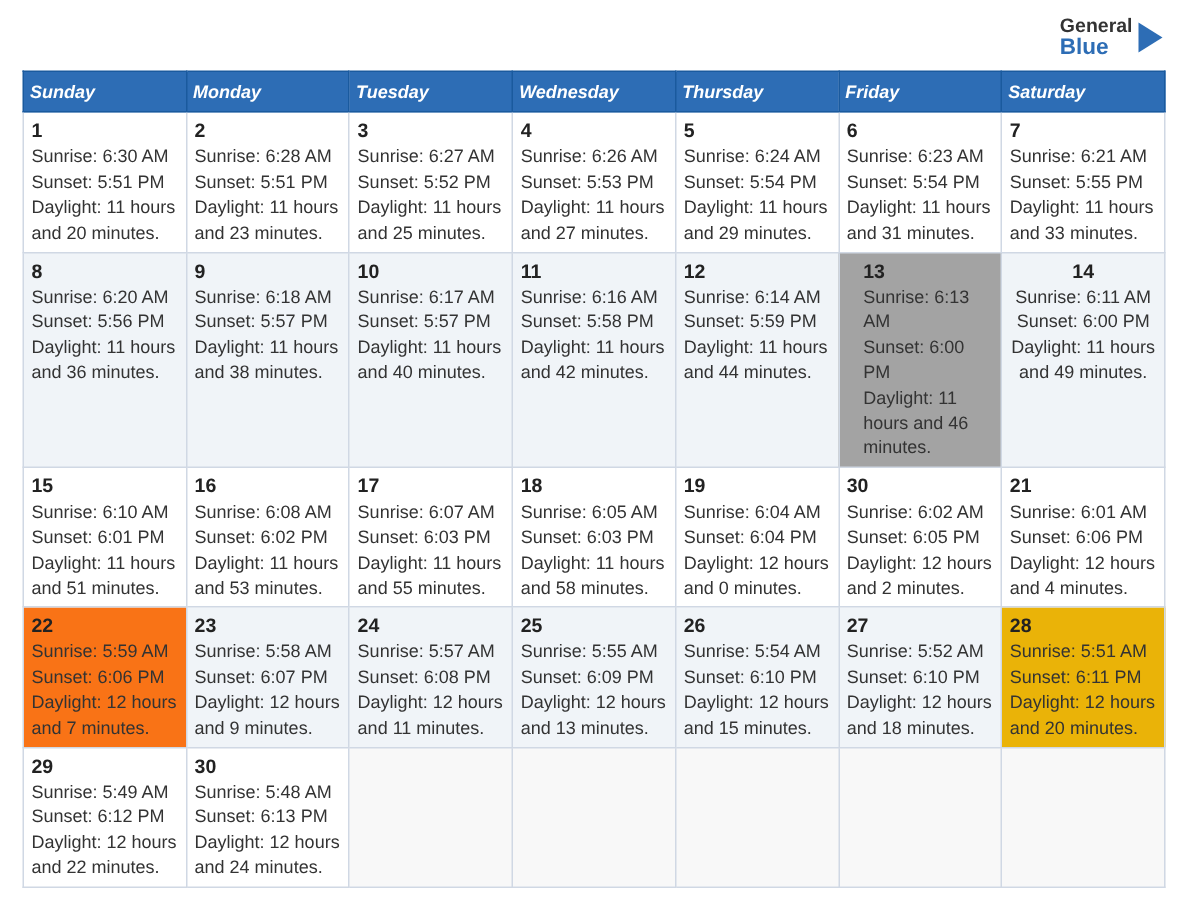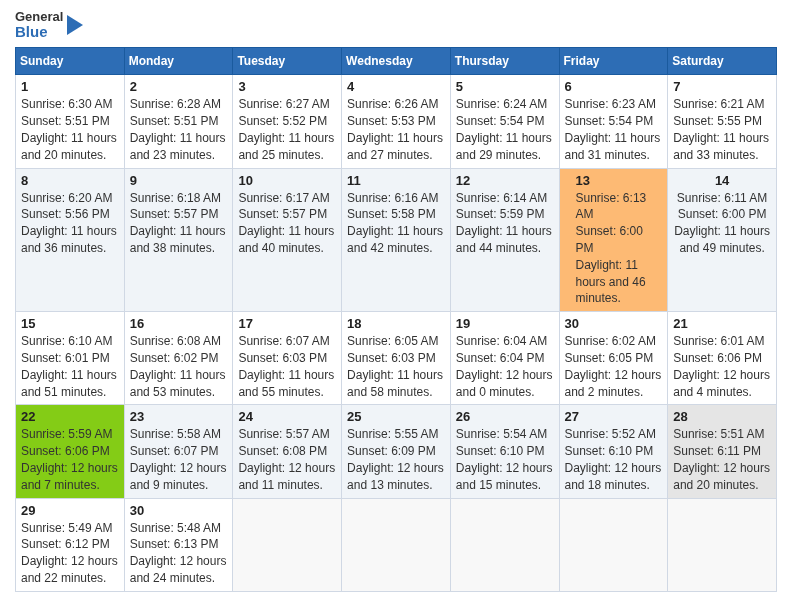--- a/index.html
+++ b/index.html
@@ -11,21 +11,21 @@
       padding: 0;
     }
     .page {
       width: 792px;
       min-height: 612px;
       background: #fff;
       padding: 10px 15px;
     }
     .header {
       display: flex;
-      justify-content: flex-start;
+      justify-content: flex-end;
       align-items: flex-start;
       margin-bottom: 8px;
     }
     .logo {
       display: flex;
       flex-direction: column;
       align-items: flex-start;
     }
     .title-area {
       text-align: right;
@@ -47,20 +47,21 @@
       font-size: 10px;
     }
     .calendar-table th {
       background: #2d6db5;
       color: #fff;
       padding: 6px 4px;
       font-size: 12px;
       font-weight: bold;
       text-align: left;
       border: 1px solid #1a5a9e;
+      font-style: italic;
     }
     .calendar-table td {
       vertical-align: top;
       padding: 4px 5px;
       border: 1px solid #d0d8e4;
       background: #fff;
       height: 80px;
       width: calc(100% / 7);
     }
     .calendar-table tr:nth-child(even) td {
@@ -164,21 +165,21 @@
             <div class="day-info"><span>Sunrise: 6:17 AM</span><br><span>Sunset: 5:57 PM</span><br><span>Daylight: 11 hours and 40 minutes.</span></div>
           </td>
           <td style="background: rgb(240, 244, 248);">
             <span class="day-number">11</span>
             <div class="day-info"><span>Sunrise: 6:16 AM</span><br><span>Sunset: 5:58 PM</span><br><span>Daylight: 11 hours and 42 minutes.</span></div>
           </td>
           <td style="background: rgb(240, 244, 248);">
             <span class="day-number">12</span>
             <div class="day-info"><span>Sunrise: 6:14 AM</span><br><span>Sunset: 5:59 PM</span><br><span>Daylight: 11 hours and 44 minutes.</span></div>
           </td>
-          <td style="background: #fdba74; padding-left: 16px;">
+          <td style="background: #a3a3a3; padding-left: 16px;">
             <span class="day-number">13</span>
             <div class="day-info"><span>Sunrise: 6:13 AM</span><br><span>Sunset: 6:00 PM</span><br><span>Daylight: 11 hours and 46 minutes.</span></div>
           </td>
           <td style="background: rgb(240, 244, 248); text-align: center;">
             <span class="day-number">14</span>
             <div class="day-info"><span>Sunrise: 6:11 AM</span><br><span>Sunset: 6:00 PM</span><br><span>Daylight: 11 hours and 49 minutes.</span></div>
           </td>
         </tr>
         <tr class="week-row">
           <td>
@@ -204,21 +205,21 @@
           <td>
             <span class="day-number">30</span>
             <div class="day-info"><span>Sunrise: 6:02 AM</span><br><span>Sunset: 6:05 PM</span><br><span>Daylight: 12 hours and 2 minutes.</span></div>
           </td>
           <td>
             <span class="day-number">21</span>
             <div class="day-info"><span>Sunrise: 6:01 AM</span><br><span>Sunset: 6:06 PM</span><br><span>Daylight: 12 hours and 4 minutes.</span></div>
           </td>
         </tr>
         <tr class="week-row">
-          <td style="background: #84cc16;">
+          <td style="background: #f97316;">
             <span class="day-number">22</span>
             <div class="day-info"><span>Sunrise: 5:59 AM</span><br><span>Sunset: 6:06 PM</span><br><span>Daylight: 12 hours and 7 minutes.</span></div>
           </td>
           <td style="background: rgb(240, 244, 248);">
             <span class="day-number">23</span>
             <div class="day-info"><span>Sunrise: 5:58 AM</span><br><span>Sunset: 6:07 PM</span><br><span>Daylight: 12 hours and 9 minutes.</span></div>
           </td>
           <td style="background: rgb(240, 244, 248);">
             <span class="day-number">24</span>
             <div class="day-info"><span>Sunrise: 5:57 AM</span><br><span>Sunset: 6:08 PM</span><br><span>Daylight: 12 hours and 11 minutes.</span></div>
@@ -228,21 +229,21 @@
             <div class="day-info"><span>Sunrise: 5:55 AM</span><br><span>Sunset: 6:09 PM</span><br><span>Daylight: 12 hours and 13 minutes.</span></div>
           </td>
           <td style="background: rgb(240, 244, 248);">
             <span class="day-number">26</span>
             <div class="day-info"><span>Sunrise: 5:54 AM</span><br><span>Sunset: 6:10 PM</span><br><span>Daylight: 12 hours and 15 minutes.</span></div>
           </td>
           <td style="background: rgb(240, 244, 248);">
             <span class="day-number">27</span>
             <div class="day-info"><span>Sunrise: 5:52 AM</span><br><span>Sunset: 6:10 PM</span><br><span>Daylight: 12 hours and 18 minutes.</span></div>
           </td>
-          <td style="background: #e5e5e5;">
+          <td style="background: #eab308;">
             <span class="day-number">28</span>
             <div class="day-info"><span>Sunrise: 5:51 AM</span><br><span>Sunset: 6:11 PM</span><br><span>Daylight: 12 hours and 20 minutes.</span></div>
           </td>
         </tr>
         <tr class="week-row">
           <td>
             <span class="day-number">29</span>
             <div class="day-info"><span>Sunrise: 5:49 AM</span><br><span>Sunset: 6:12 PM</span><br><span>Daylight: 12 hours and 22 minutes.</span></div>
           </td>
           <td>

